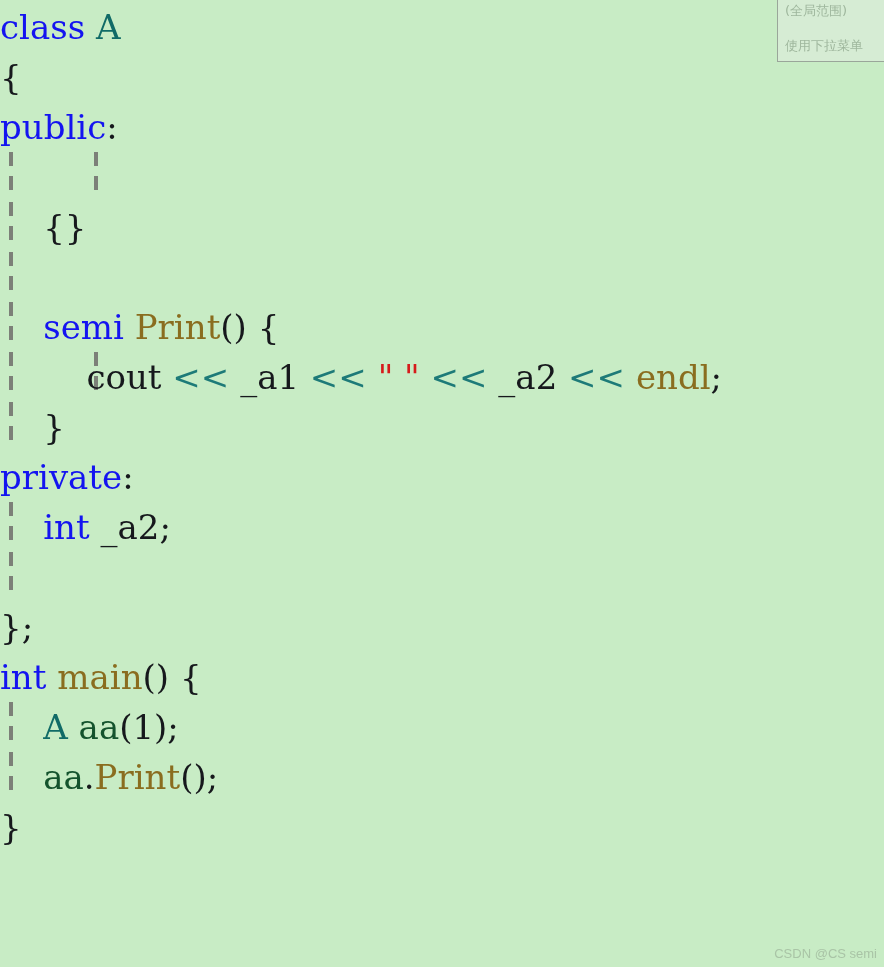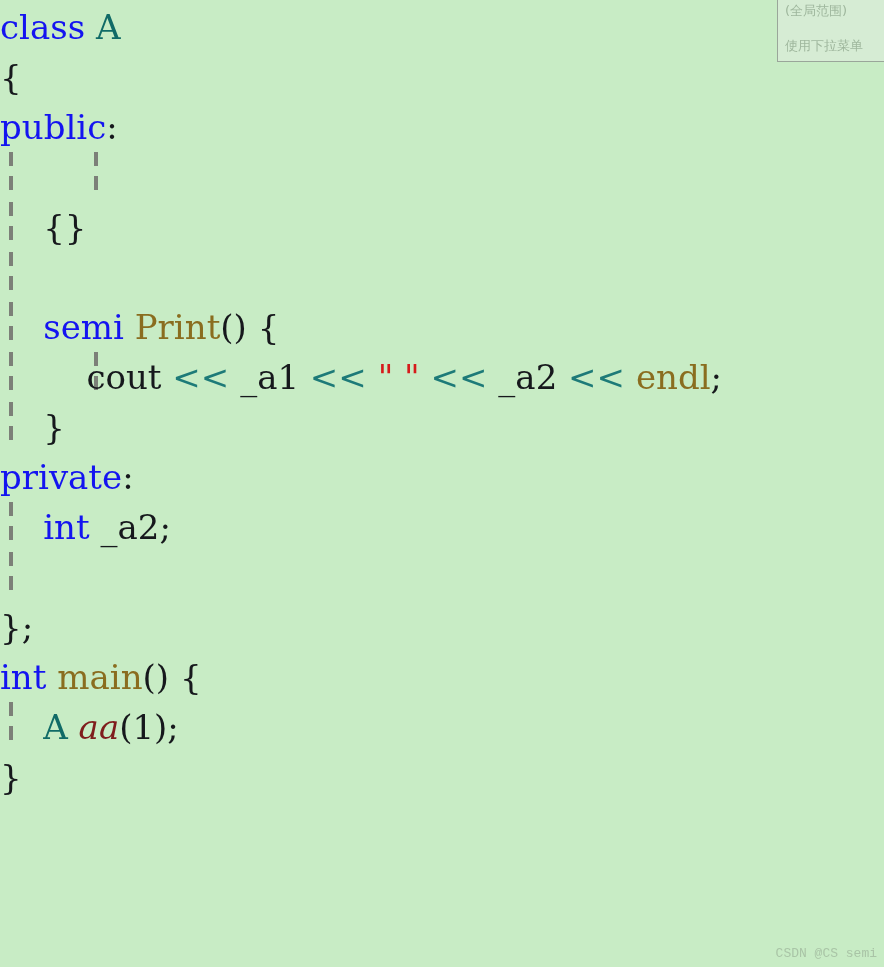--- a/index.html
+++ b/index.html
@@ -58,21 +58,21 @@
 
   .txt { position: relative; }
 
   
   .kw      { color: #1414f0; }             
   .type    { color: #116b67; }             
   .func    { color: #8a6d1f; }             
   .param   { color: #7d7f83; }             
   .op      { color: #1d7a78; }             
   .str     { color: #d61b1b; }             
-  .obj     { color: #7f1d1d; font-style: italic; }             
+  .obj     { color: #14532d; }             
   .plain   { color: #16181c; }
 
   
   #tooltip {
     position: absolute;
     left: 777px;
     top: -1px;
     width: 115px;
     height: 63px;
     background: #d6ecd4;
@@ -90,21 +90,21 @@
     padding-left: 7px;
   }
   #tooltip .tt-scope { margin-top: 3px; }
   #tooltip .tt-hint  { margin-top: 17px; }
 
   
   #watermark {
     position: absolute;
     right: 7px;
     bottom: 6px;
-    font-family: Liberation Mono, monospace;
+    font-family: Liberation Sans, sans-serif;
     font-size: 13px;
     color: #a9c4a6;
     white-space: nowrap;
   }
 </style>
 </head>
 <body>
 
 <div id="editor">
 
@@ -117,20 +117,21 @@
       <div class="code-line"><span class="guide g1"></span><span class="txt"><span class="plain"></span></span></div>
       <div class="code-line"><span class="guide g1"></span><span class="txt"><span class="plain">    </span><span class="kw">semi</span><span class="plain"> </span><span class="func">Print</span><span class="plain">() {</span></span></div>
       <div class="code-line"><span class="guide g1"></span><span class="guide g2"></span><span class="txt"><span class="plain">        cout </span><span class="op">&lt;&lt;</span><span class="plain"> _a1 </span><span class="op">&lt;&lt;</span><span class="plain"> </span><span class="str">" "</span><span class="plain"> </span><span class="op">&lt;&lt;</span><span class="plain"> _a2 </span><span class="op">&lt;&lt;</span><span class="plain"> </span><span class="func">endl</span><span class="plain">;</span></span></div>
       <div class="code-line"><span class="guide g1"></span><span class="txt"><span class="plain">    }</span></span></div>
       <div class="code-line"><span class="txt"><span class="kw">private</span><span class="plain">:</span></span></div>
       <div class="code-line"><span class="guide g1"></span><span class="txt"><span class="plain">    </span><span class="kw">int</span><span class="plain"> _a2;</span></span></div>
       <div class="code-line"><span class="guide g1"></span></div>
       <div class="code-line"><span class="txt"><span class="plain">};</span></span></div>
       <div class="code-line"><span class="txt"><span class="kw">int</span><span class="plain"> </span><span class="func">main</span><span class="plain">() {</span></span></div>
       <div class="code-line"><span class="guide g1"></span><span class="txt"><span class="plain">    </span><span class="type">A</span><span class="plain"> </span><span class="obj">aa</span><span class="plain">(1);</span></span></div>
+      <div class="code-line"><span class="guide g1"></span><span class="txt"><span class="plain">    </span><span class="obj">aa</span><span class="plain">.</span><span class="func">Print</span><span class="plain">();</span></span></div>
       <div class="code-line"><span class="txt"><span class="plain">}</span></span></div>
     </div>
 
   <div id="tooltip">
     <div class="tt-line tt-scope">(全局范围)</div>
     <div class="tt-line tt-hint">使用下拉菜单</div>
   </div>
 
   <div id="watermark">CSDN @CS semi</div>
 

